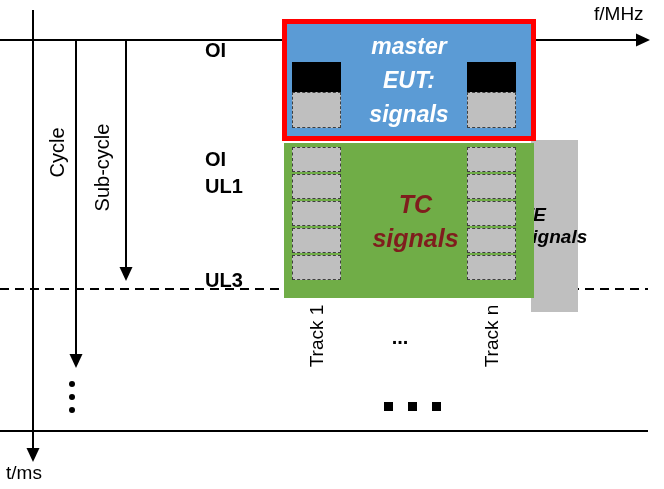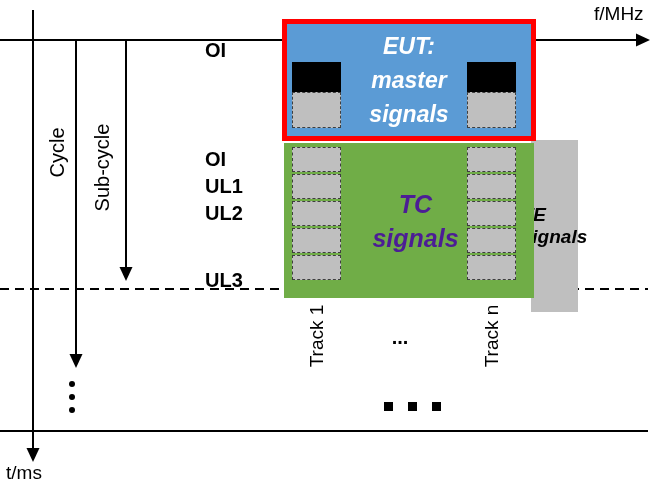--- a/index.html
+++ b/index.html
@@ -76,33 +76,33 @@
   <div class="rot-wrap timeline-lbl" style="left:80px;top:110px;width:46px;height:115px;">
     <span>Sub-cycle</span>
   </div>
 
   <div class="te-box" style="background: rgb(191, 191, 191);">
     <span>TE signals</span>
   </div>
 
   <div class="eut-box" style="background: rgb(91, 155, 213); border-color: rgb(255, 0, 0);">
     <div class="box-title" style="color: rgb(255, 255, 255);">
+      <span>master</span>
       <span>EUT:</span>
-      <span>master</span>
       <span>signals</span>
     </div>
 
     <div class="block" style="left: 5px; top: 38px; height: 30px; background: rgb(0, 0, 0);"></div>
     <div class="block gray" style="left: 5px; top: 68px; height: 36px; background: rgb(191, 191, 191);"></div>
     <div class="block" style="left: 180px; top: 38px; height: 30px; background: rgb(0, 0, 0);"></div>
     <div class="block gray" style="left: 180px; top: 68px; height: 36px; background: rgb(191, 191, 191);"></div>
   </div>
 
   <div class="tc-box" style="background: rgb(112, 173, 71);">
-    <div class="box-title" style="color: #4c1d95; padding-left: 13px;">
+    <div class="box-title" style="color: #7f1d1d; padding-left: 13px;">
       <span>TC</span>
       <span>signals</span>
     </div>
 
     <div class="block gray" style="left: 8px; top: 4px; height: 25px; background: rgb(191, 191, 191);"></div>
     <div class="block gray" style="left: 8px; top: 31px; height: 25px; background: rgb(191, 191, 191);"></div>
     <div class="block gray" style="left: 8px; top: 58px; height: 25px; background: rgb(191, 191, 191);"></div>
     <div class="block gray" style="left: 8px; top: 85px; height: 25px; background: rgb(191, 191, 191);"></div>
     <div class="block gray" style="left: 8px; top: 112px; height: 25px; background: rgb(191, 191, 191);"></div>
 
@@ -110,21 +110,20 @@
     <div class="block gray" style="left: 183px; top: 31px; height: 25px; background: rgb(191, 191, 191);"></div>
     <div class="block gray" style="left: 183px; top: 58px; height: 25px; background: rgb(191, 191, 191);"></div>
     <div class="block gray" style="left: 183px; top: 85px; height: 25px; background: rgb(191, 191, 191);"></div>
     <div class="block gray" style="left: 183px; top: 112px; height: 25px; background: rgb(191, 191, 191);"></div>
   </div>
 
   <div class="row-label" style="top:38px;">OI</div>
 
   <div class="row-label" style="top:147px;">OI</div>
   <div class="row-label" style="top:174px;">UL1</div>
-  <div class="row-label" style="top:201px;">UL2</div>
   <div class="row-label" style="top:228px;margin-top:40px;">UL3</div>
 
   <div class="rot-wrap track-lbl" style="left:297px;top:300px;width:40px;height:72px;z-index:3;">
     <span>Track 1</span>
   </div>
   <div class="dots-ellipsis" style="left:375px;top:326px;width:50px;">...</div>
   <div class="rot-wrap track-lbl" style="left:472px;top:300px;width:40px;height:72px;z-index:3;">
     <span>Track n</span>
   </div>
 

